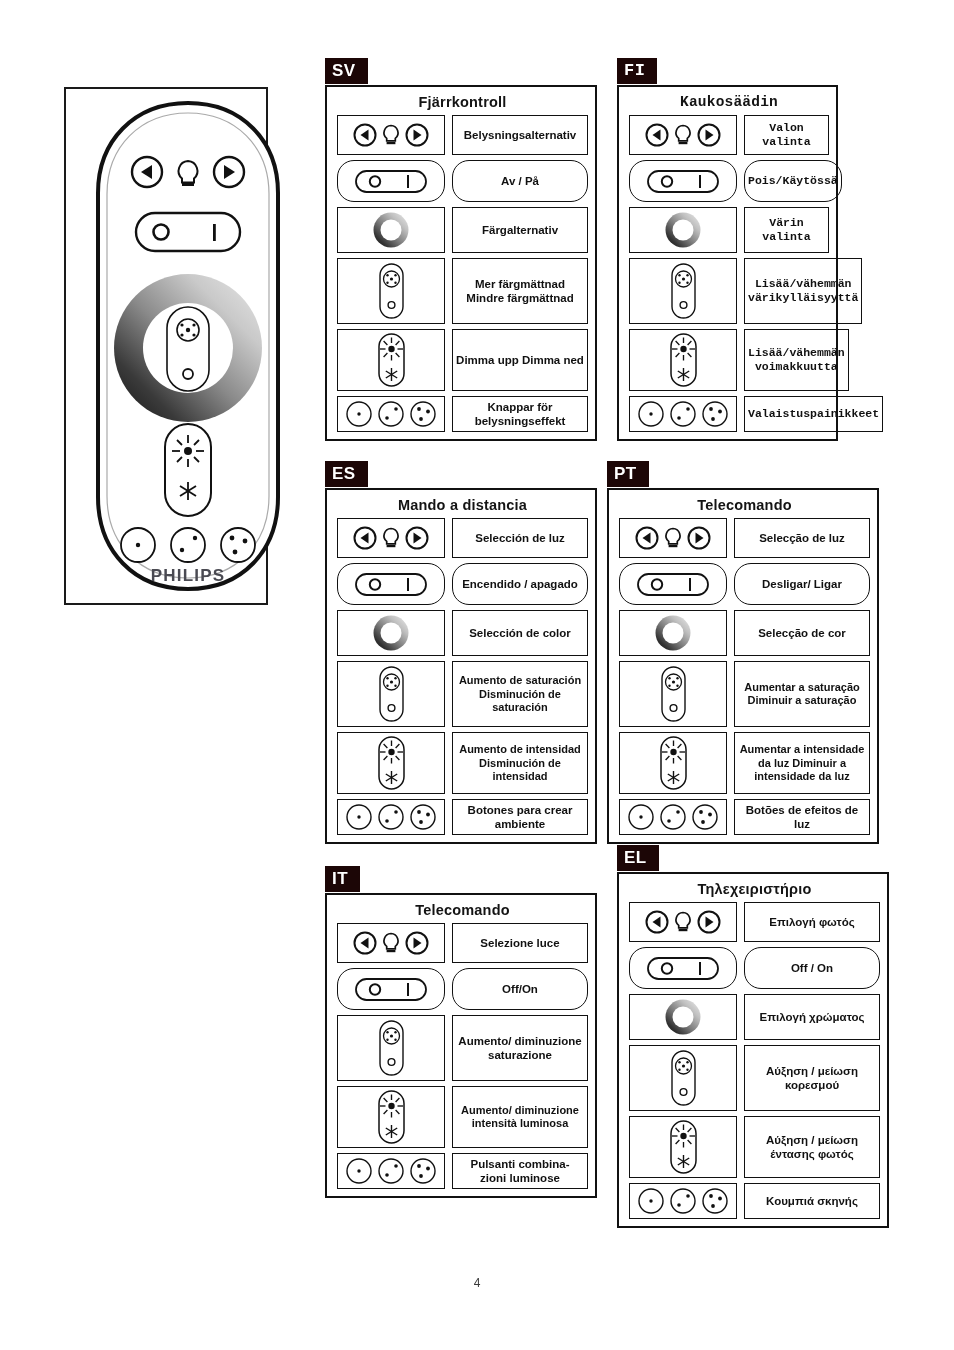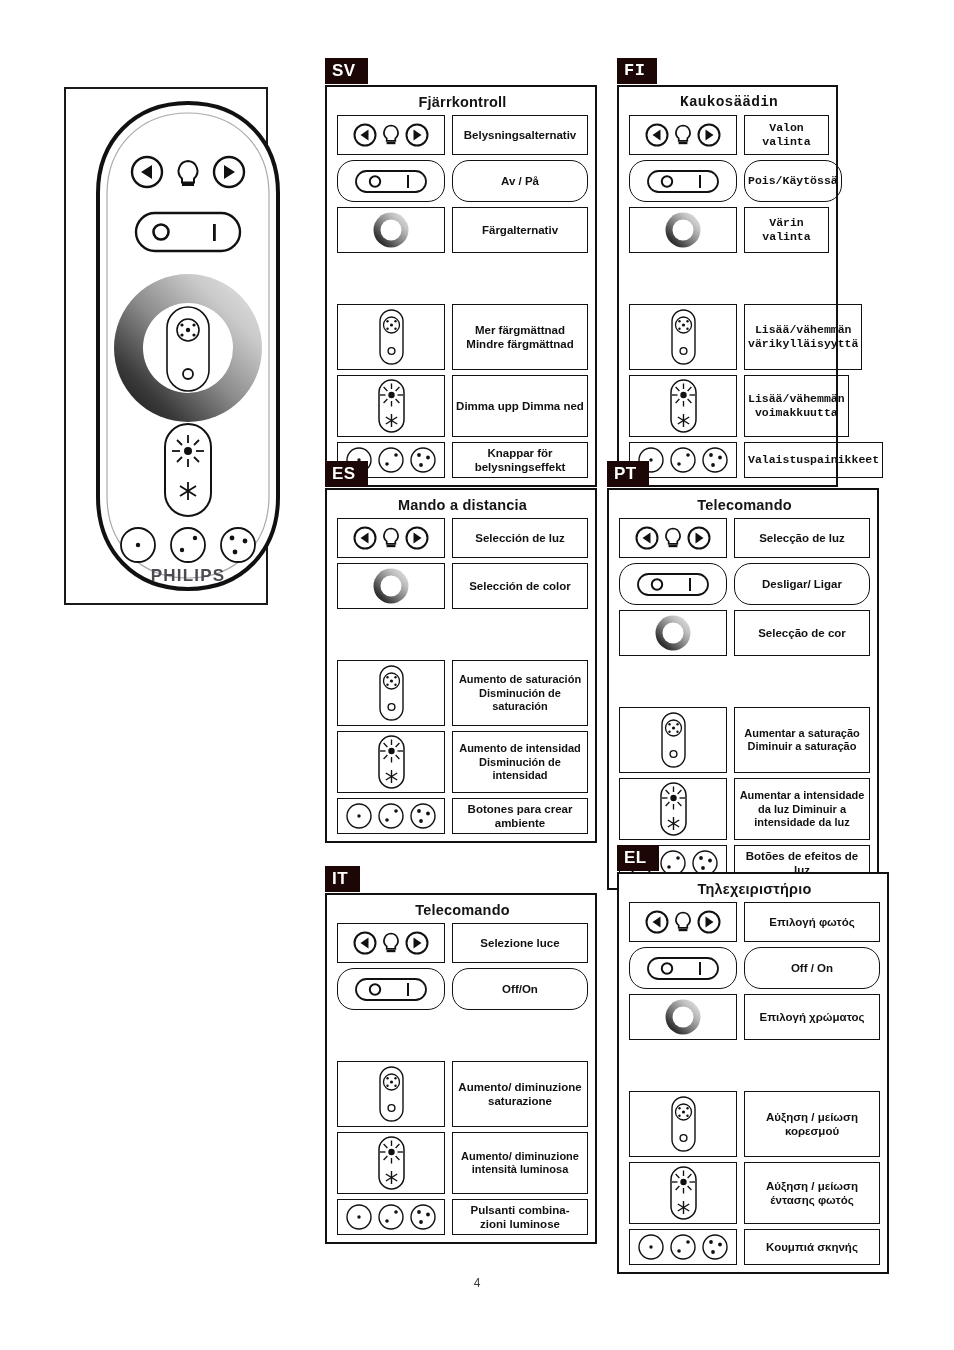--- a/index.html
+++ b/index.html
@@ -58,21 +58,21 @@
     padding:2px 3px;
     flex:1 1 auto;
     color:#111;
   }
   .cell-text.tight{font-size:11px;}
 
   
   .r0 .cell-icon,.r0 .cell-text{height:40px;}
   .r1 .cell-icon,.r1 .cell-text{height:42px;border-radius:17px;}
   .r2 .cell-icon,.r2 .cell-text{height:46px;}
-  .r3 .cell-icon,.r3 .cell-text{height:66px;margin-top:46px;}
+  .r3 .cell-icon,.r3 .cell-text{height:66px;}
   .r4 .cell-icon,.r4 .cell-text{height:62px;}
   .r5 .cell-icon,.r5 .cell-text{height:36px;}
 
   .icn{display:block;}
 
   
   .page-num{
     position:absolute;left:0;right:0;top:1276px;
     text-align:center;font-size:12px;color:#3a3a3a;
   }
@@ -385,20 +385,30 @@
      <circle cx="22" cy="15" r="10.5" fill="#fff" stroke="#111" stroke-width="2"></circle>
      <polygon points="25.5,9.5 25.5,20.5 17.5,15" fill="#111"></polygon>
      <path d="M48 5.5 a7.2 7.2 0 0 1 4.3 12.8 l0 2.6 l-8.6 0 l0 -2.6 A7.2 7.2 0 0 1 48 5.5 Z" fill="#fff" stroke="#111" stroke-width="1.7"></path>
      <rect x="43.6" y="22" width="8.8" height="2.2" fill="#111"></rect>
      <circle cx="74" cy="15" r="10.5" fill="#fff" stroke="#111" stroke-width="2"></circle>
      <polygon points="70.5,9.5 70.5,20.5 78.5,15" fill="#111"></polygon>
    </svg>
           </div>
           <div class="cell-text">Selección de luz</div>
         </div>
+        <div class="row r1">
+          <div class="cell-icon">
+   <svg class="icn" width="96" height="30" viewBox="0 0 96 30">
+     <rect x="13" y="5" width="70" height="21" rx="10.5" fill="#fff" stroke="#111" stroke-width="1.8"></rect>
+     <circle cx="32" cy="15.5" r="5.2" fill="none" stroke="#111" stroke-width="2"></circle>
+     <rect x="64" y="9" width="2" height="13" fill="#111"></rect>
+   </svg>
+          </div>
+          <div class="cell-text">Encendido / apagado</div>
+        </div>
         <div class="row r2">
           <div class="cell-icon">
    <svg class="icn" width="60" height="40" viewBox="0 0 60 40">
      <defs>
        <linearGradient id="cr" x1="1" y1="0" x2="0" y2="1">
          <stop offset="0%" stop-color="#ededed"></stop>
          <stop offset="28%" stop-color="#c0c0c0"></stop>
          <stop offset="55%" stop-color="#7d7d7d"></stop>
          <stop offset="80%" stop-color="#333333"></stop>
          <stop offset="100%" stop-color="#101010"></stop>

